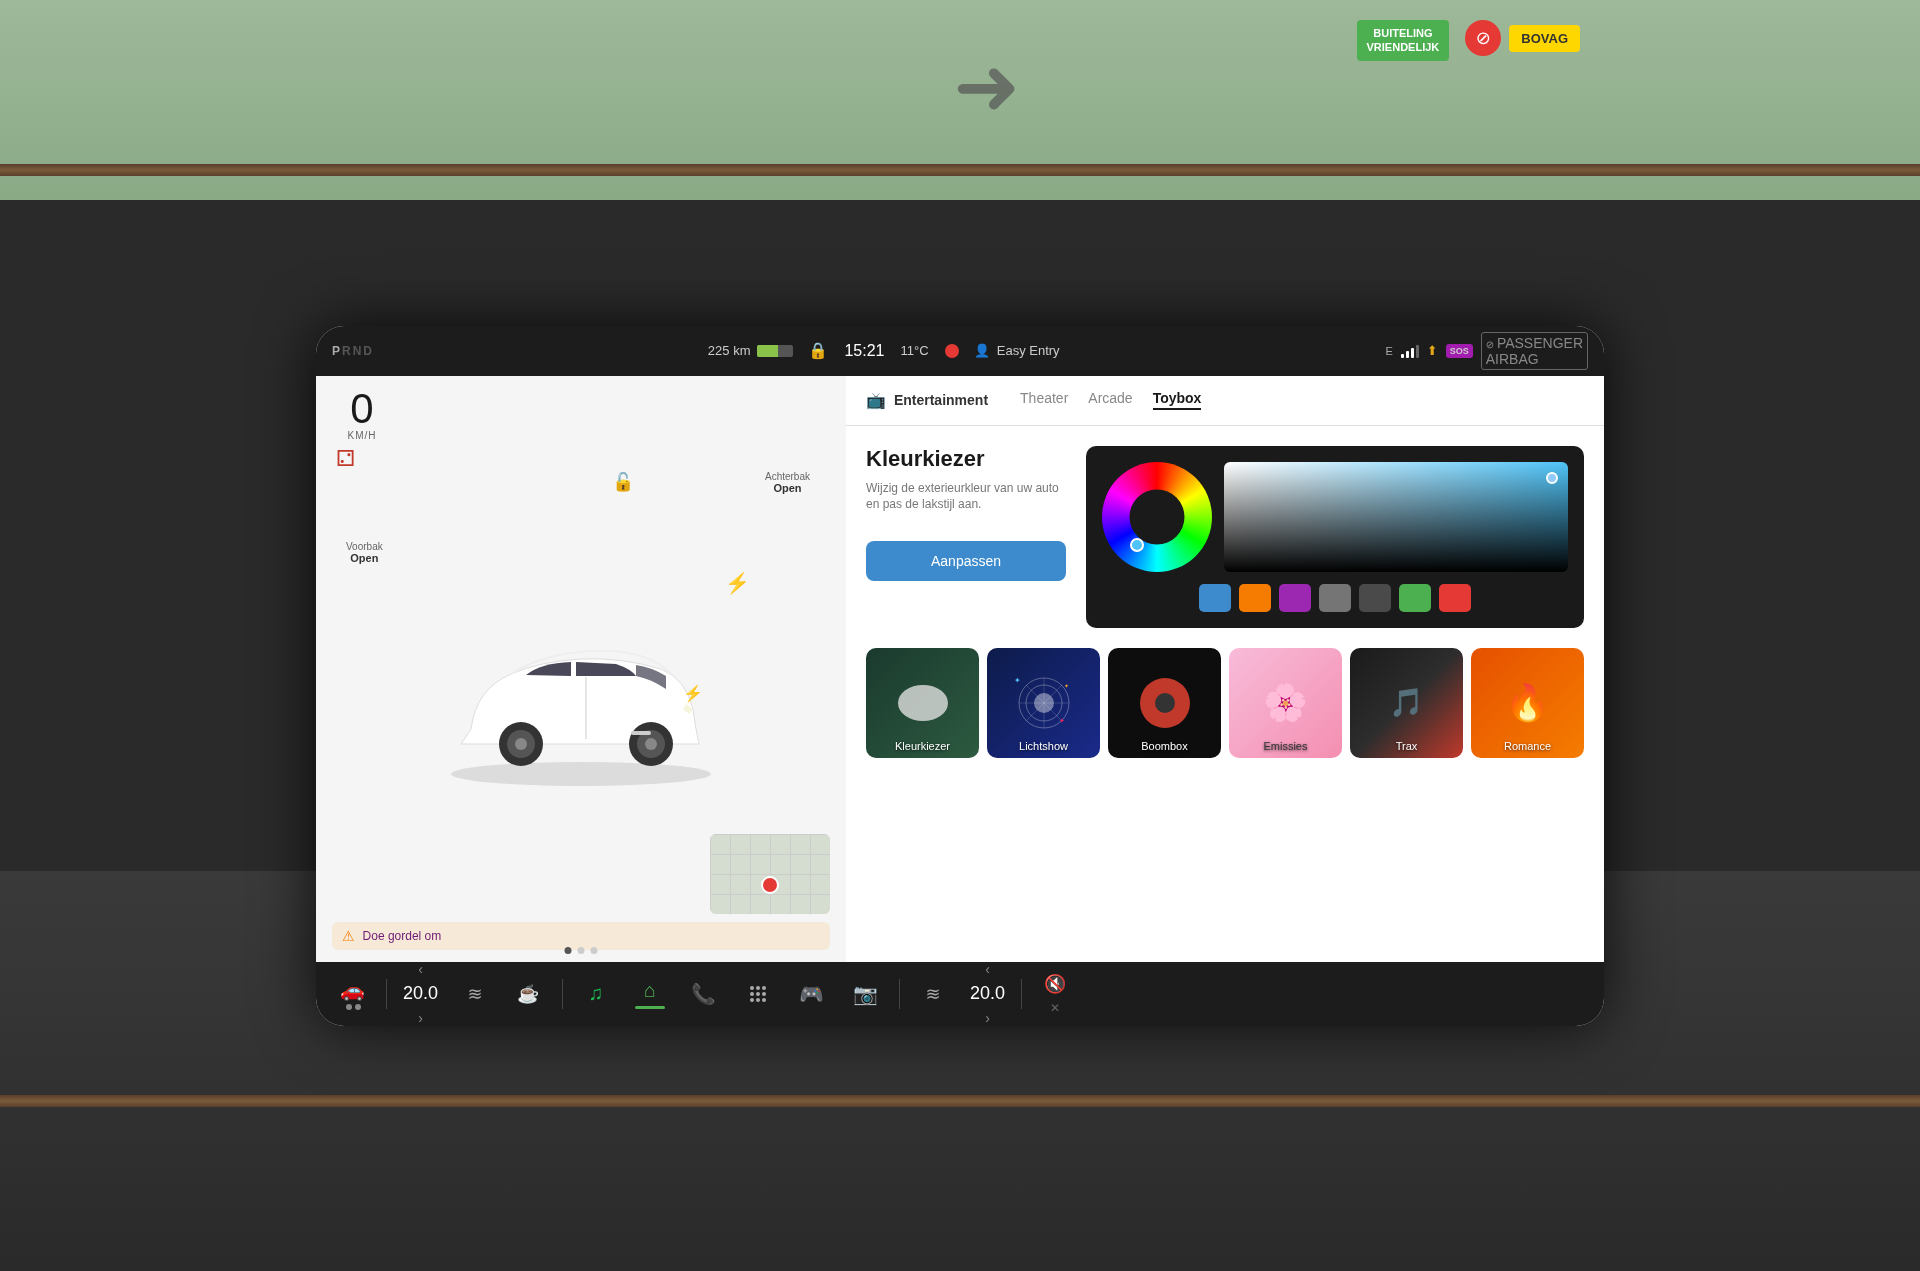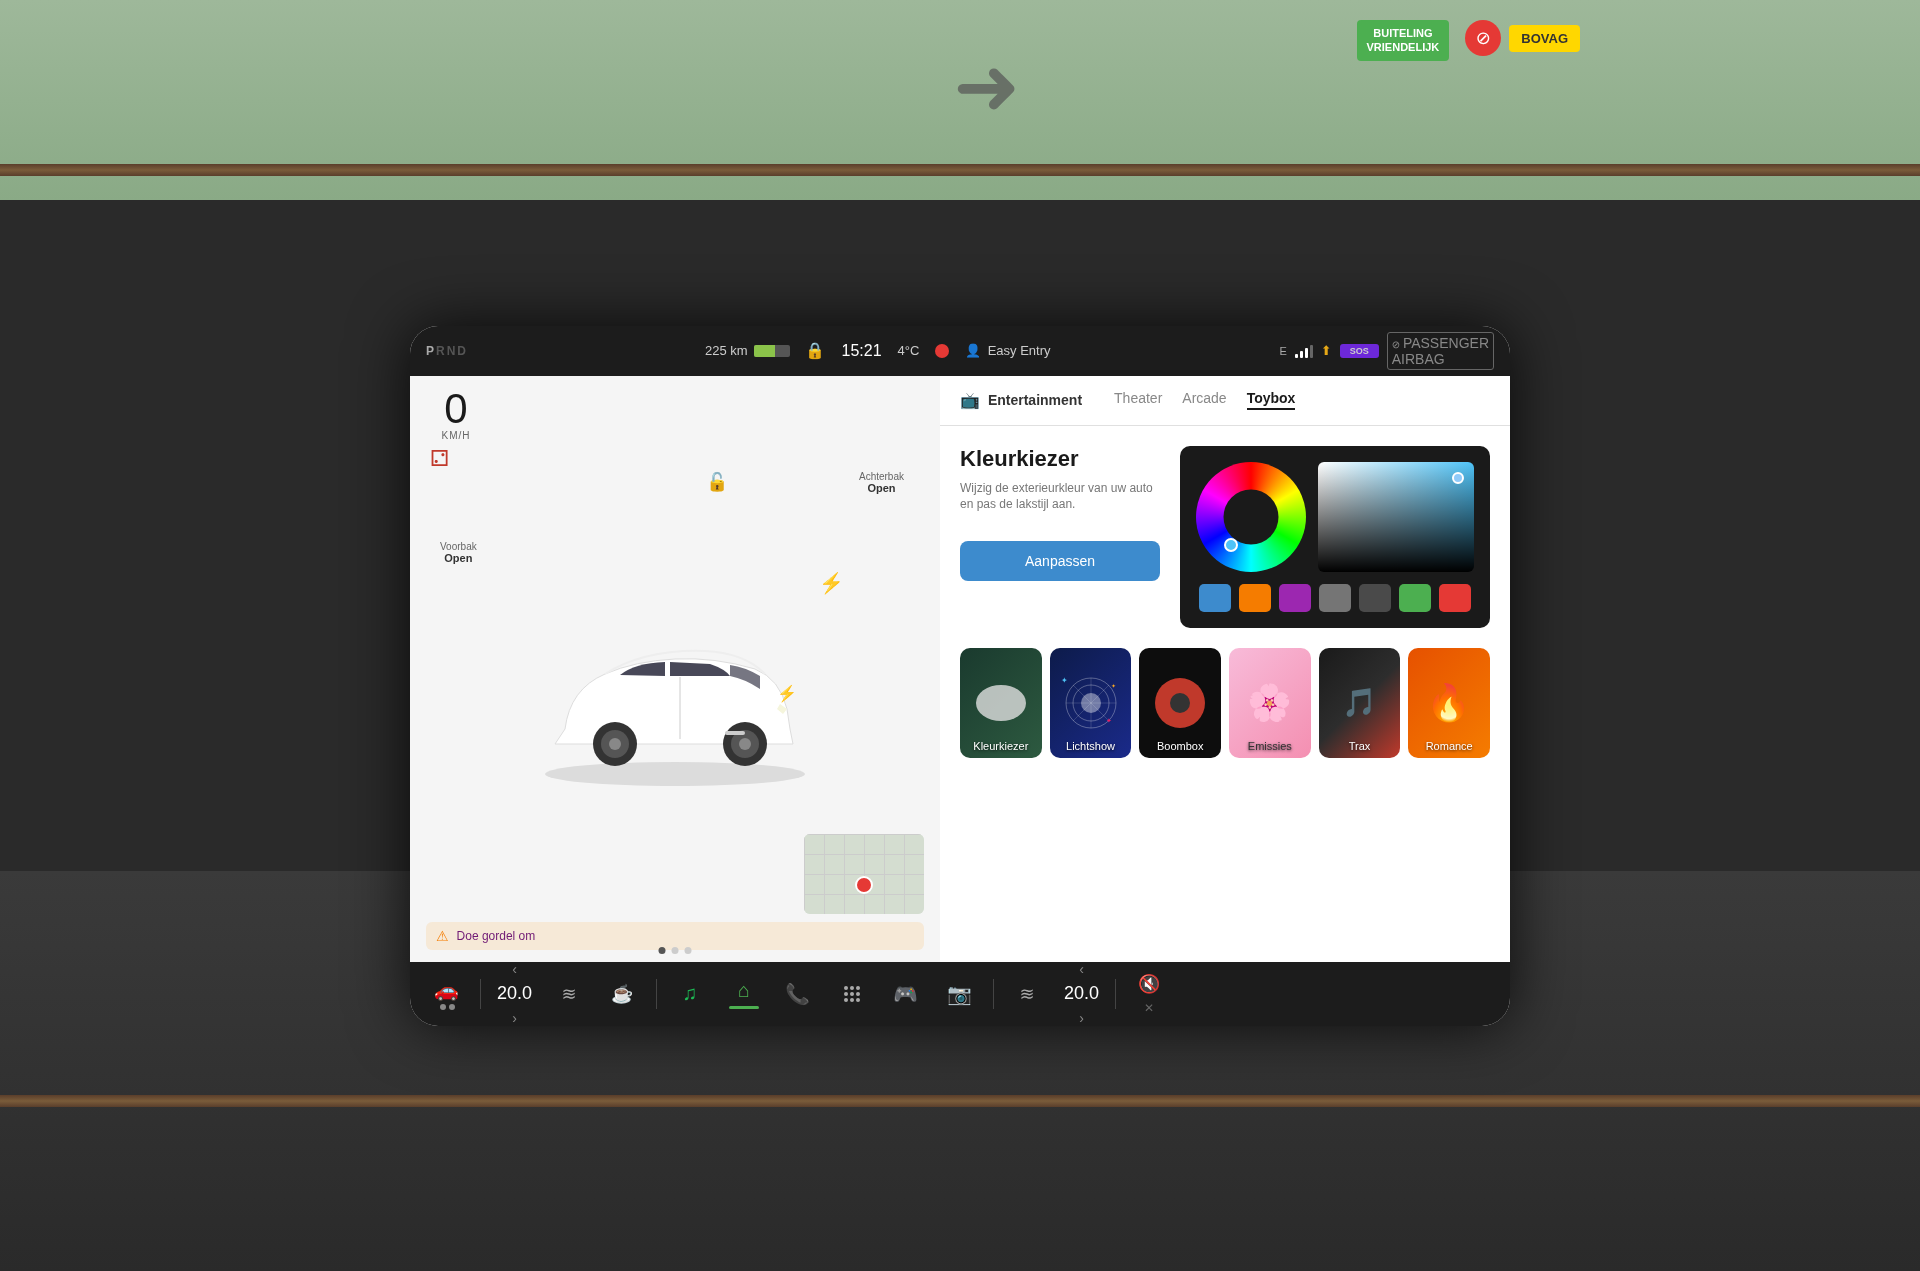--- a/index.html
+++ b/index.html
@@ -9,21 +9,21 @@
       background: #2a2a2a;
       display: flex;
       align-items: center;
       justify-content: center;
       font-family: -apple-system, 'Helvetica Neue', Arial, sans-serif;
       overflow: hidden;
     }
 
     .screen-container {
       position: relative;
-      width: 1100px;
+      width: 1288px;
       height: 700px;
       background: #1a1a1a;
       border-radius: 28px;
       overflow: hidden;
       box-shadow: 0 0 60px rgba(0,0,0,0.8), inset 0 0 0 3px #333;
       margin-top: 80px;
     }
 
     .screen-inner {
       width: 100%;
@@ -127,25 +127,25 @@
       height: 14px;
     }
     .signal-bar {
       width: 3px;
       background: #666;
       border-radius: 1px;
     }
     .signal-bar.active { background: #fff; }
 
     .sos-badge {
-      background: #6d28d9;
+      background: #a21caf;
       color: #ccc;
       font-size: 9px;
       font-weight: 700;
-      padding: 2px 10px;
+      padding: 2px 4px;
       border-radius: 3px;
     }
 
     .airbag-icon {
       font-size: 10px;
       color: #888;
       border: 1px solid #666;
       padding: 2px 4px;
       border-radius: 3px;
     }
@@ -719,21 +719,21 @@
           <span>225 km</span>
           <div class="range-bar">
             <div class="range-bar-fill"></div>
           </div>
         </div>
 
         <div class="lock-icon-wrap">🔒</div>
 
         <div class="time-display">15:21</div>
 
-        <div class="temp-display">4°C</div>
+        <div class="temp-display">11°C</div>
 
         <div class="record-dot"></div>
 
         <div class="easy-entry">
           <span>👤</span>
           <span>Easy Entry</span>
         </div>
       </div>
 
       <div class="status-bar-right">

